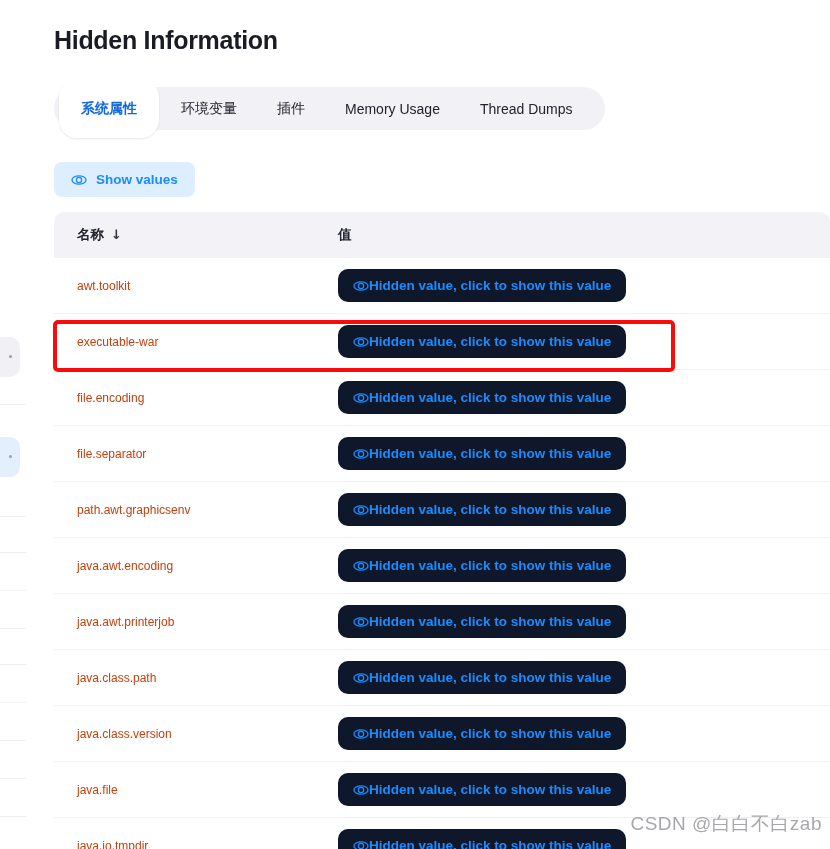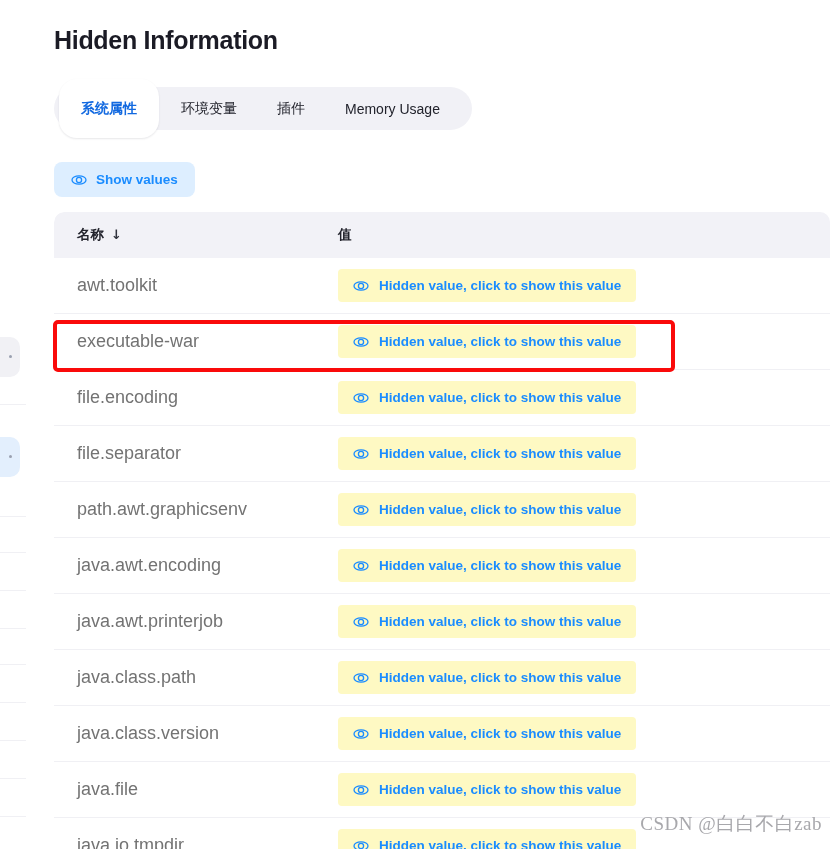--- a/index.html
+++ b/index.html
@@ -178,34 +178,33 @@
     display: flex;
     align-items: center;
     border-bottom: 1px solid #f0f0f4;
     background: #ffffff;
     box-sizing: border-box;
   }
   .row .cell-name {
     width: 284px;
     padding-left: 23px;
     box-sizing: border-box;
-    font-size: 18px;
-    color: #737373;
+    font-size: 12px;
+    color: #c2410c;
   }
   .row .cell-value {
     flex: 1;
   }
   .hidden-pill {
     display: inline-flex;
     align-items: center;
-    gap: 10px;
     height: 33px;
     padding: 0 15px;
-    border-radius: 4px;
-    background: #fef9c3;
+    border-radius: 10px;
+    background: #0f172a;
     color: #1a8cff;
     font-size: 13.5px;
     font-weight: bold;
     cursor: pointer;
     white-space: nowrap;
   }
 
   
   #red-box {
     position: absolute;
@@ -220,21 +219,21 @@
     pointer-events: none;
   }
 
   
   #watermark {
     position: absolute;
     right: 8px;
     bottom: 12px;
     font-size: 19px;
     color: #a8a8ac;
-    font-family: Liberation Serif, serif;
+    font-family: Liberation Sans, sans-serif;
     white-space: nowrap;
     z-index: 9;
     letter-spacing: .5px;
     text-align: center;
   }
 </style>
 </head>
 <body>
 
 <div id="left-gutter">
@@ -266,20 +265,23 @@
       </div>
       <div class="tab cjk">
         <span>环境变量</span>
       </div>
       <div class="tab cjk">
         <span>插件</span>
       </div>
       <div class="tab">
         <span>Memory Usage</span>
       </div>
+      <div class="tab">
+        <span>Thread Dumps</span>
+      </div>
     </div>
 
   <button id="show-values">
     <span class="eye">
       <svg viewBox="0 0 16 16" width="16" height="16" aria-hidden="true">
         <ellipse cx="8" cy="8" rx="7" ry="4.2" fill="none" stroke="#1a8cff" stroke-width="1.3"></ellipse>
         <circle cx="8" cy="8" r="2.6" fill="none" stroke="#1a8cff" stroke-width="1.3"></circle>
       </svg>
     </span>
     <span>Show values</span>

